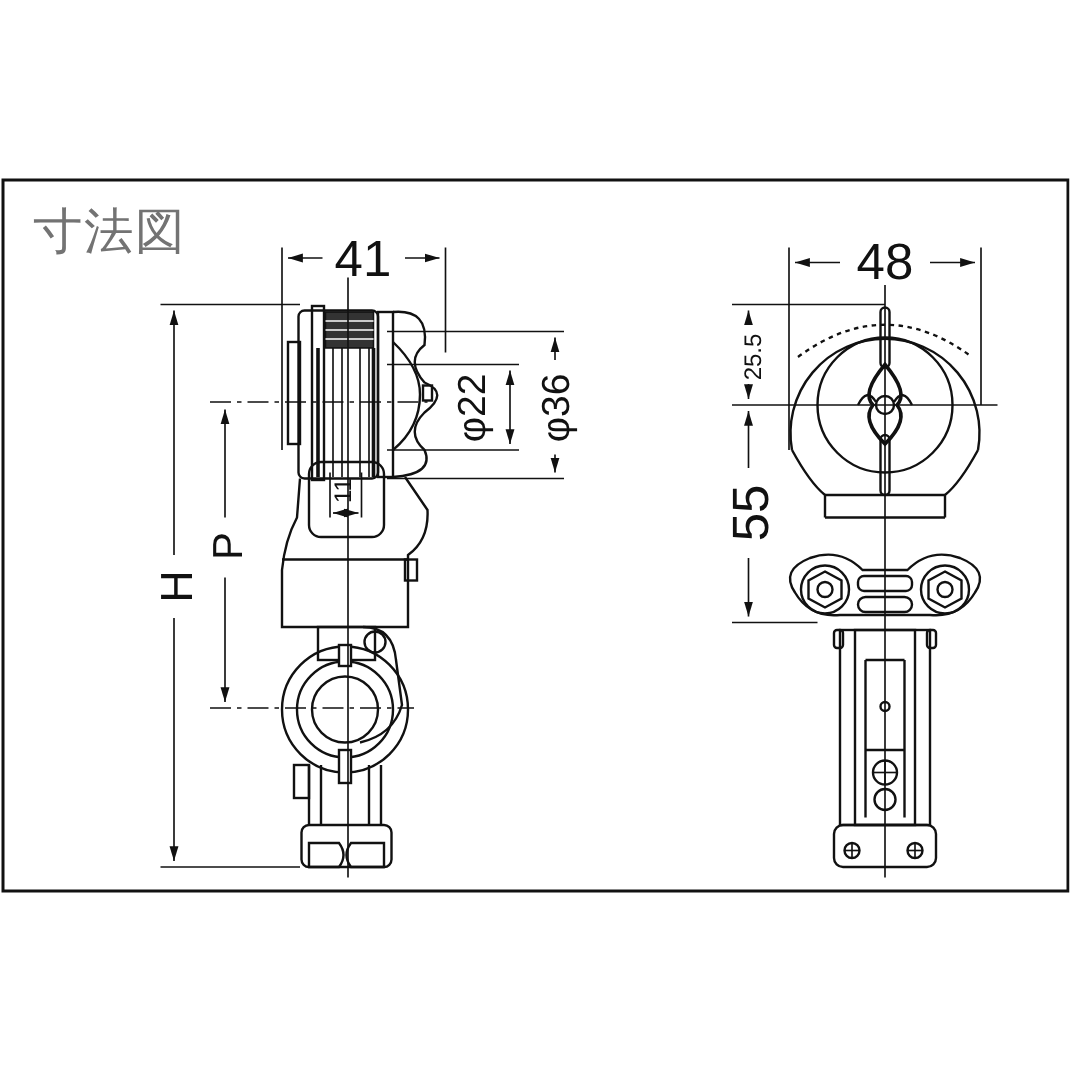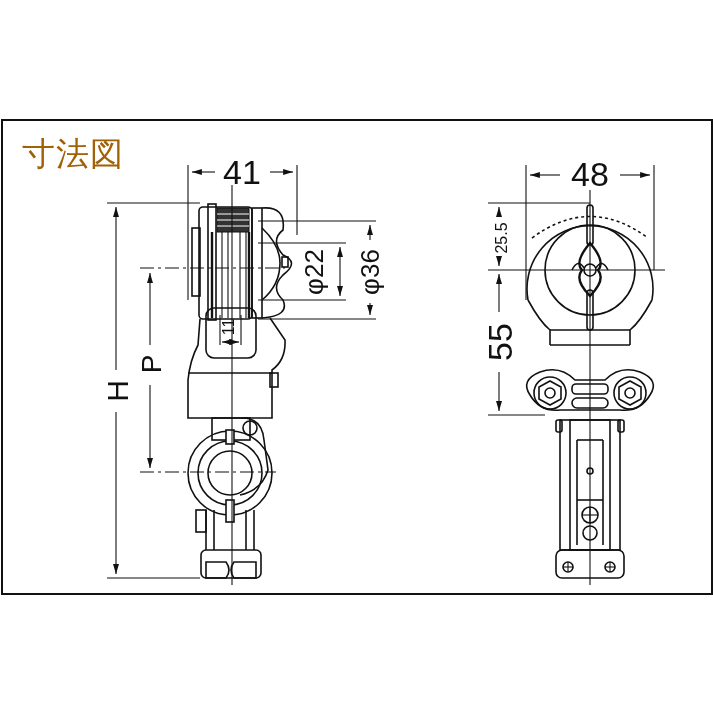--- a/index.html
+++ b/index.html
@@ -3,21 +3,21 @@
 <meta charset="utf-8">
 <style>
   html, body { margin: 0; padding: 0; background: #ffffff; }
   body { width: 713px; height: 713px; position: relative; overflow: hidden; }
   .frame {
     position: absolute; left: 1px; top: 119px; width: 708px; height: 472px;
     border: 2px solid #111111; box-sizing: content-box; background: #ffffff;
   }
   .title {
     position: absolute; left: 22px; top: 137px;
-    font-family: "DejaVu Sans", sans-serif; font-size: 33px; color: #a16207;
+    font-family: "DejaVu Sans", sans-serif; font-size: 33px; color: #737373;
     letter-spacing: 1px; line-height: 1;
   }
   svg.drawing { position: absolute; left: 0; top: 0; }
   svg text { font-family: "Liberation Sans", sans-serif; fill: #111; }
   .ln { stroke: #111; stroke-width: 1.6; fill: none; }
   .thin { stroke: #111; stroke-width: 1.1; fill: none; }
   .thick { stroke: #111; stroke-width: 2.4; fill: none; }
   .dash { stroke: #111; stroke-width: 1.1; fill: none; stroke-dasharray: 14 4 3 4; }
   .fillw { fill: #fff; stroke: #111; stroke-width: 1.6; }
 </style>

